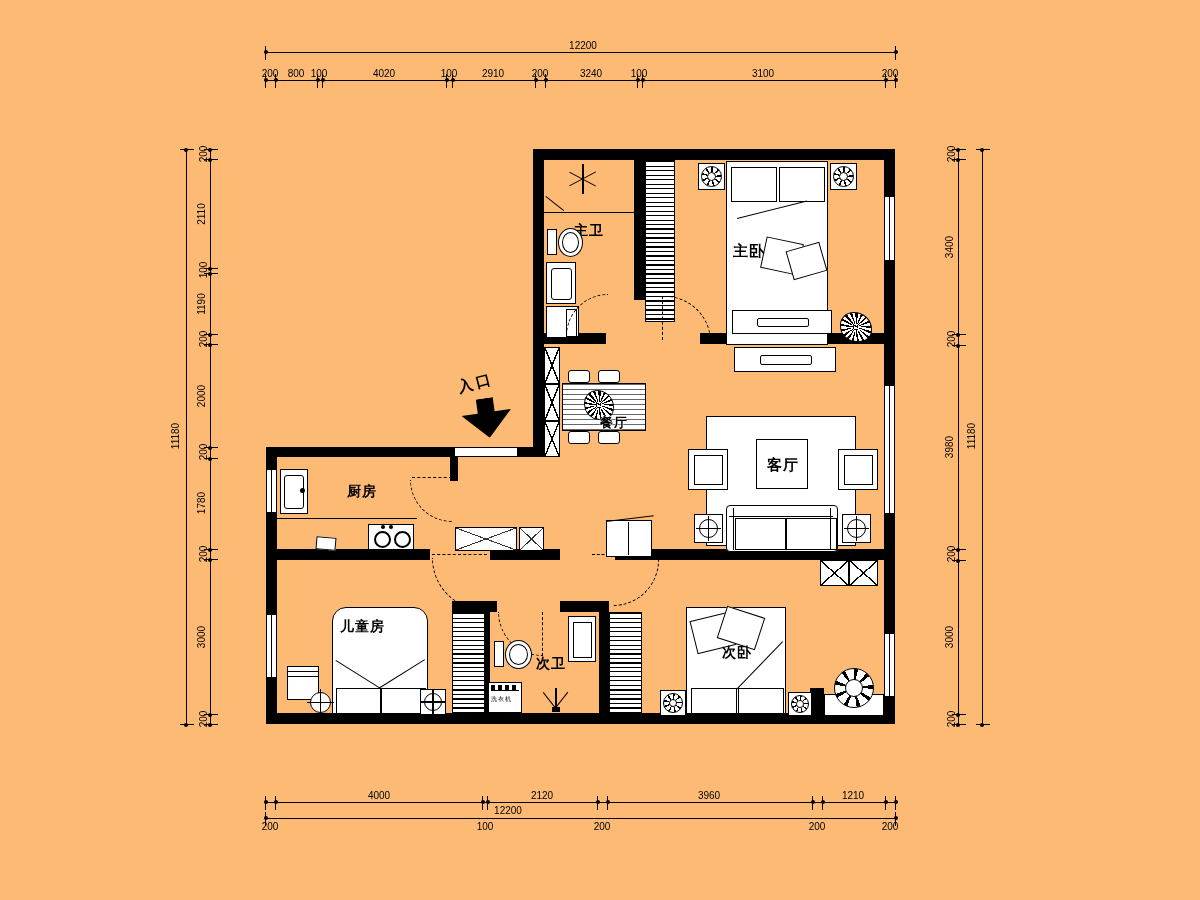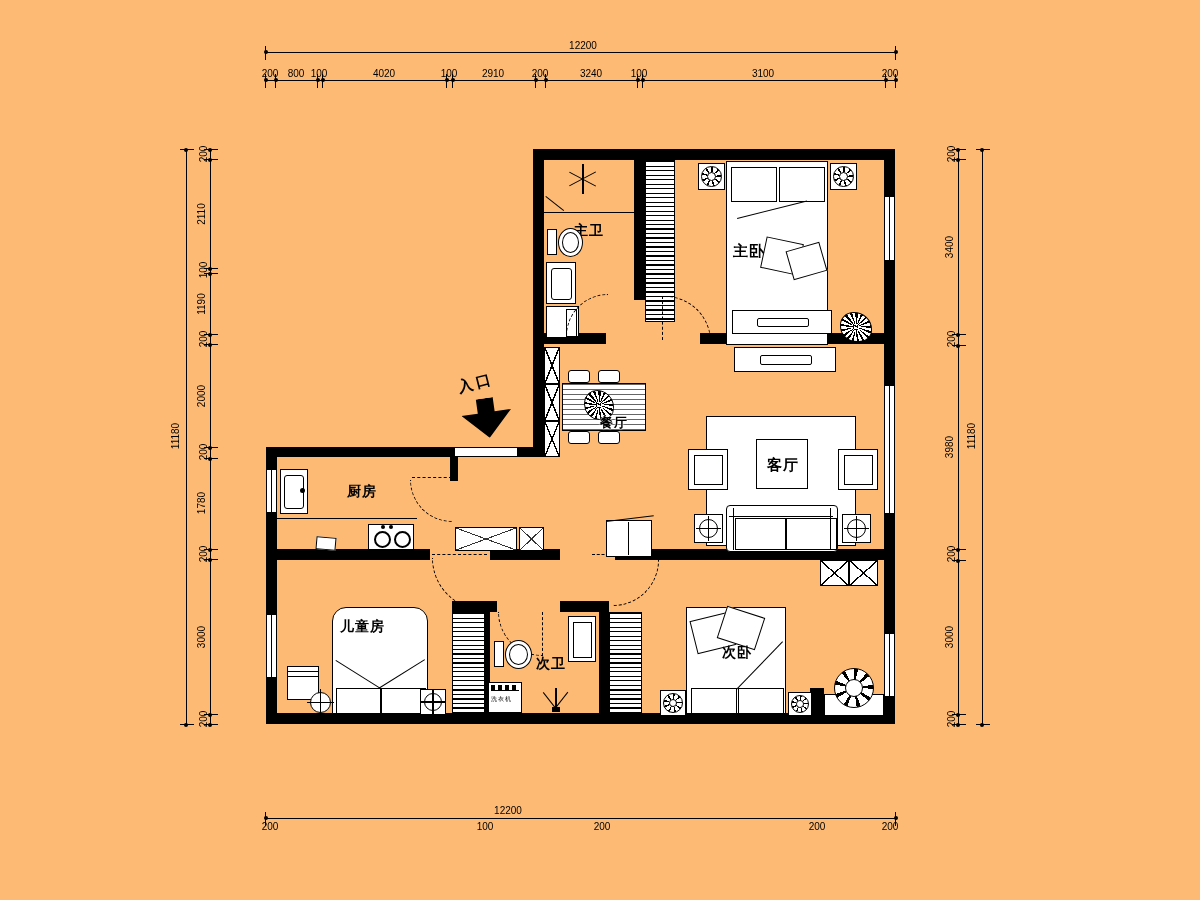--- a/index.html
+++ b/index.html
@@ -97,20 +97,37 @@
       <i class="tk" style="left: 181px;"></i>
       <i class="tk" style="left: 187px;"></i>
       <i class="tk" style="left: 270px;"></i>
       <i class="tk" style="left: 280px;"></i>
       <i class="tk" style="left: 372px;"></i>
       <i class="tk" style="left: 377px;"></i>
       <i class="tk" style="left: 620px;"></i>
       <i class="tk" style="left: 630px;"></i>
     </div>
 
+  <div class="hchain" style="left:265px;top:788px;width:630px;height:18px;">
+    <div class="line"></div>
+    <span class="hseg" style="left:114px">4000</span>
+    <span class="hseg" style="left:277px">2120</span>
+    <span class="hseg" style="left:444px">3960</span>
+    <span class="hseg" style="left:588px">1210</span>
+  <i class="tk" style="left: 0px;"></i>
+      <i class="tk" style="left: 10px;"></i>
+      <i class="tk" style="left: 217px;"></i>
+      <i class="tk" style="left: 222px;"></i>
+      <i class="tk" style="left: 332px;"></i>
+      <i class="tk" style="left: 342px;"></i>
+      <i class="tk" style="left: 547px;"></i>
+      <i class="tk" style="left: 557px;"></i>
+      <i class="tk" style="left: 620px;"></i>
+      <i class="tk" style="left: 630px;"></i>
+    </div>
 
   <div class="hchain" style="left:265px;top:794px;width:630px;height:28px;">
     <div class="line"></div>
     <span class="hseg" style="left:243px;bottom:6px">12200</span>
     <span class="smalldim" style="left:5px;top:28px">200</span>
     <span class="smalldim" style="left:220px;top:28px">100</span>
     <span class="smalldim" style="left:337px;top:28px">200</span>
     <span class="smalldim" style="left:552px;top:28px">200</span>
     <span class="smalldim" style="left:625px;top:28px">200</span>
   <i class="tk" style="left: 0px;"></i>

